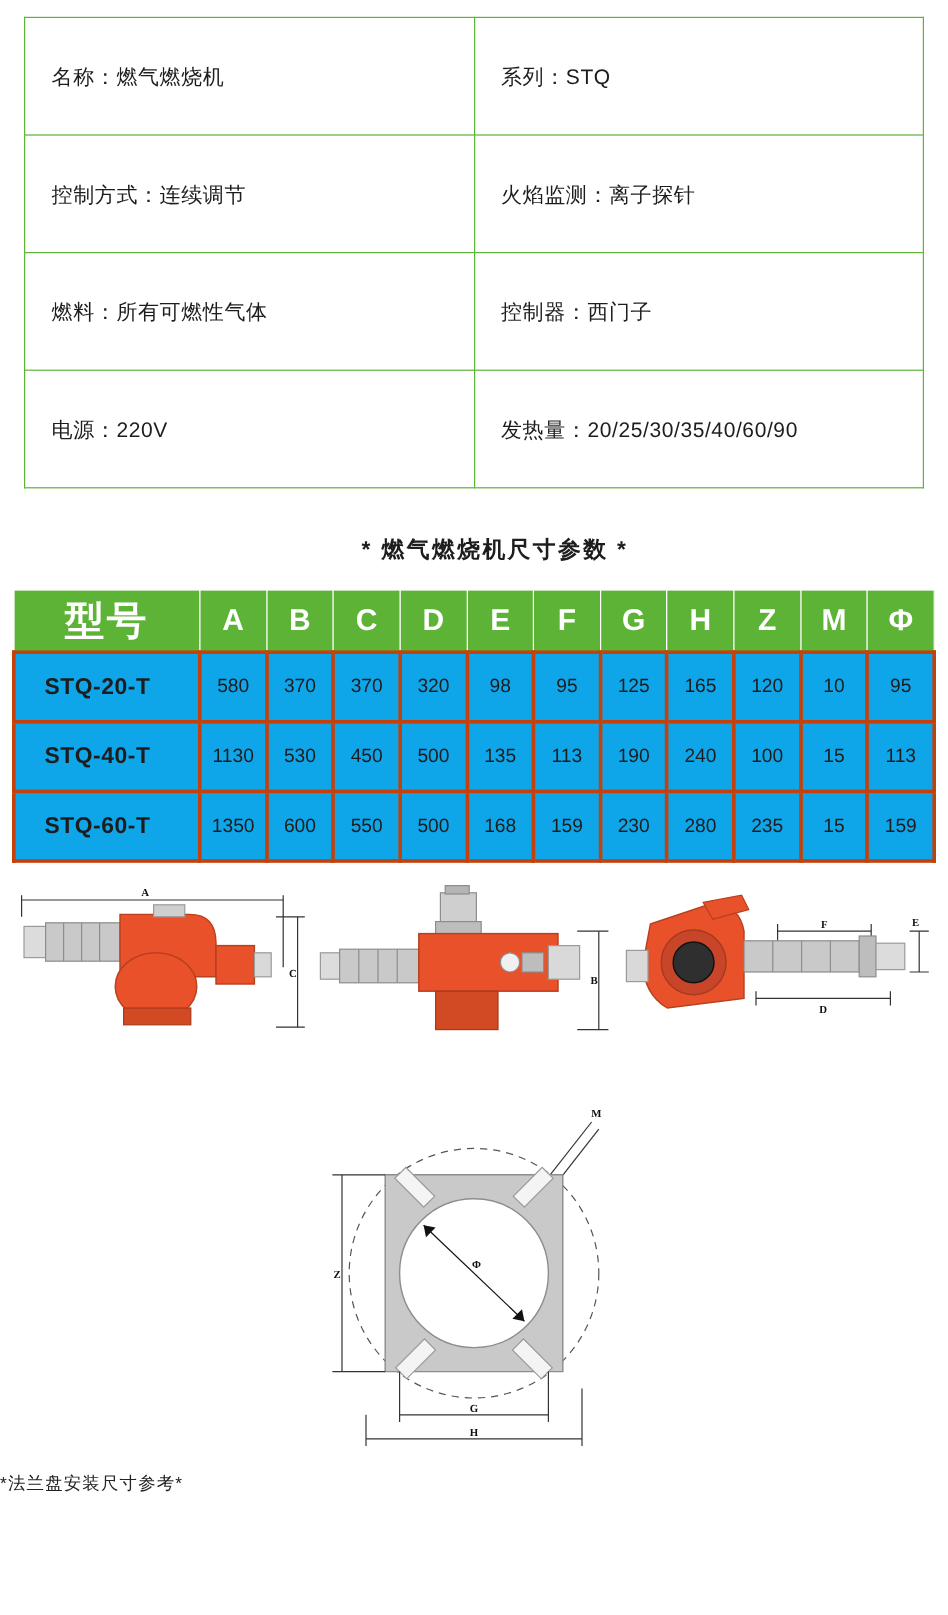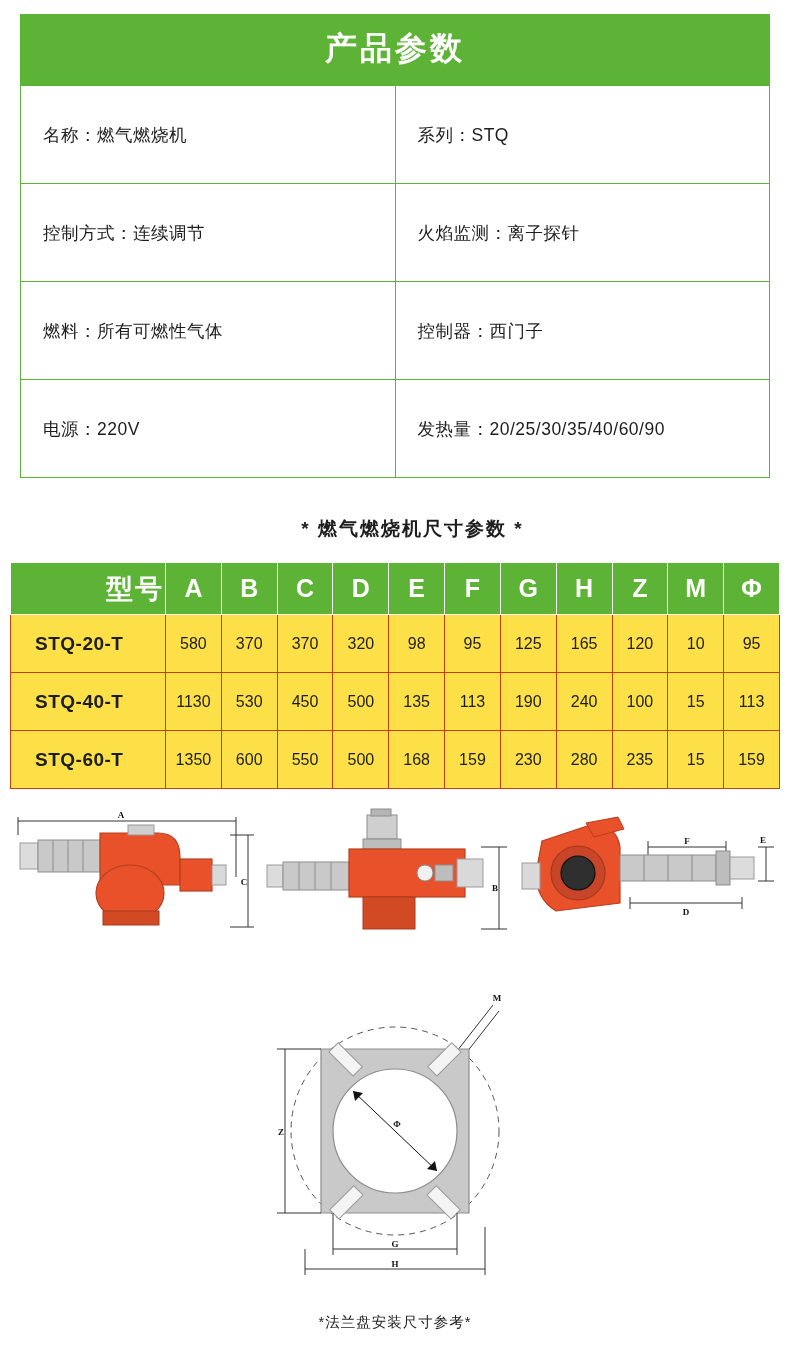--- a/index.html
+++ b/index.html
@@ -74,27 +74,26 @@
     color: #ffffff;
     font-size: 25px;
     font-weight: bold;
     height: 52px;
     border: 1px solid #ffffff;
     text-align: center;
     vertical-align: middle;
   }
   table.dims thead th.model-col {
     width: 155px;
-    font-size: 27px;
+    font-size: 33px;
     letter-spacing: 2px;
-    text-align: right;
   }
   table.dims tbody td {
-    background: #fde047;
-    border: 1px solid #c2410c;
+    background: #0ea5e9;
+    border: 3px solid #c2410c;
     height: 58px;
     text-align: center;
     vertical-align: middle;
     font-size: 16px;
     color: #1d1d1d;
   }
   table.dims tbody td.model-cell {
     font-size: 19px;
     font-weight: bold;
     text-align: left;
@@ -116,35 +115,33 @@
     height: 160px;
   }
   .view { position: relative; }
   .flange-wrap {
     position: relative;
     width: 340px;
     margin: 20px auto 0 auto;
     height: 300px;
   }
   .flange-caption {
-    text-align: center;
     font-size: 14.5px;
     color: #222;
-    margin-top: 22px;
+    margin-top: 6px;
     letter-spacing: 1px;
     padding-bottom: 26px;
   }
 </style>
 </head>
 <body>
 
 <div class="page">
 
   <div class="params-wrap">
-    <div class="params-title">产品参数</div>
     <table class="params">
       <tbody>
         <tr>
           <td class="left">名称：燃气燃烧机</td>
           <td class="right">系列：STQ</td>
         </tr>
         <tr>
           <td class="left">控制方式：连续调节</td>
           <td class="right">火焰监测：离子探针</td>
         </tr>

